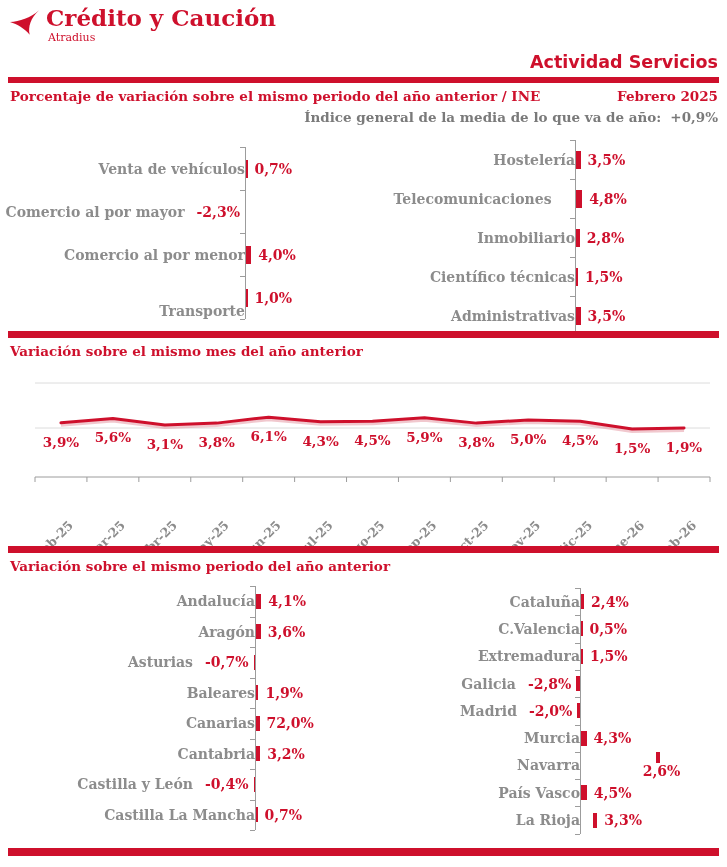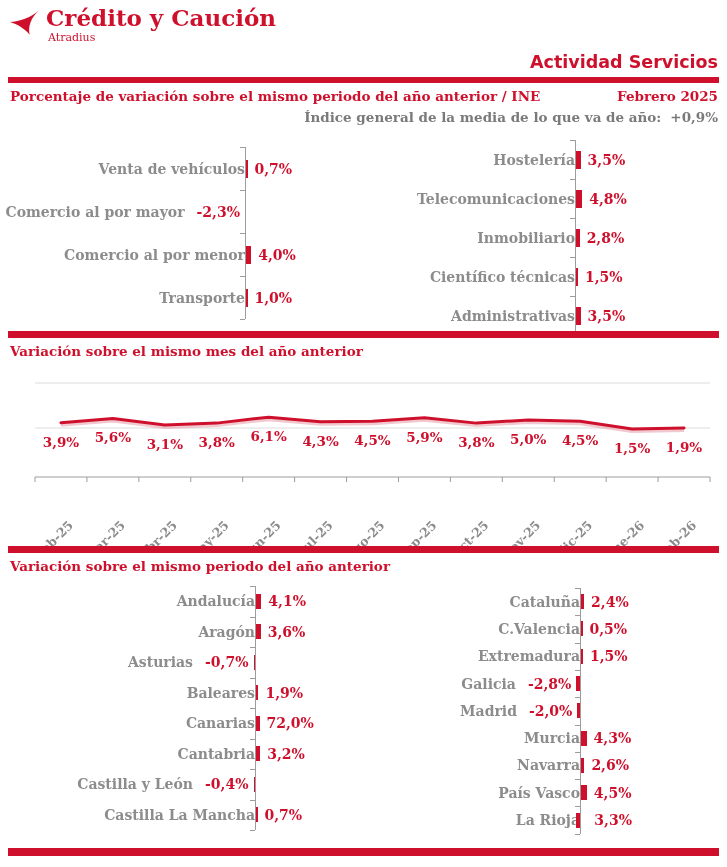--- a/index.html
+++ b/index.html
@@ -98,21 +98,21 @@
       <div class="bar-row" style="top: 86px; height: 43px;">
         <div class="zone-neg" style="width: 235px; padding-right: 45px;">
           <div class="cat-label">Comercio al por menor</div>
         </div>
         <div class="zone-pos" style="left: 236px;">
           <div class="bar" style="height: 18px; width: 5.2px;"></div>
           <div class="val-label" style="margin-left: 7px;">4,0%</div>
         </div>
       </div>
       <div class="bar-row" style="top: 129px; height: 43px;">
-        <div class="zone-neg" style="width: 235px; padding-right: 45px;">
+        <div class="zone-neg" style="width: 235px; padding-right: 45px; align-items: flex-end;">
           <div class="cat-label">Transporte</div>
         </div>
         <div class="zone-pos" style="left: 236px;">
           <div class="bar" style="height: 18px; width: 1.5px;"></div>
           <div class="val-label" style="margin-left: 7px;">1,0%</div>
         </div>
       </div>
     </div>
   <div class="bar-panel" id="s1-right">
       <div class="axis-line" style="left: 205px; height: 195px;"></div>
@@ -125,21 +125,21 @@
       <div class="bar-row" style="top: 0px; height: 39px;">
         <div class="zone-neg" style="width: 205px; padding-right: 45px;">
           <div class="cat-label">Hostelería</div>
         </div>
         <div class="zone-pos" style="left: 206px;">
           <div class="bar" style="height: 18px; width: 4.55px;"></div>
           <div class="val-label" style="margin-left: 7px;">3,5%</div>
         </div>
       </div>
       <div class="bar-row" style="top: 39px; height: 39px;">
-        <div class="zone-neg" style="width: 205px; padding-right: 45px;">
+        <div class="zone-neg" style="width: 205px; padding-right: 45px; justify-content: center;">
           <div class="cat-label">Telecomunicaciones</div>
         </div>
         <div class="zone-pos" style="left: 206px;">
           <div class="bar" style="height: 18px; width: 6.24px;"></div>
           <div class="val-label" style="margin-left: 7px;">4,8%</div>
         </div>
       </div>
       <div class="bar-row" style="top: 78px; height: 39px;">
         <div class="zone-neg" style="width: 205px; padding-right: 45px;">
           <div class="cat-label">Inmobiliario</div>
@@ -366,39 +366,39 @@
         </div>
         <div class="zone-pos" style="left: 201px;">
           <div class="bar" style="height: 15px; width: 5.59px;"></div>
           <div class="val-label" style="margin-left: 7px;">4,3%</div>
         </div>
       </div>
       <div class="bar-row" style="top: 163.8px; height: 27.3px;">
         <div class="zone-neg" style="width: 200px; padding-right: 42px;">
           <div class="cat-label">Navarra</div>
         </div>
-        <div class="zone-pos" style="left: 201px;">
+        <div class="zone-pos" style="left: 216px; flex-direction: column;">
           <div class="bar" style="height: 15px; width: 3.38px;"></div>
           <div class="val-label" style="margin-left: 7px;">2,6%</div>
         </div>
       </div>
       <div class="bar-row" style="top: 191.1px; height: 27.3px;">
         <div class="zone-neg" style="width: 200px; padding-right: 42px;">
           <div class="cat-label">País Vasco</div>
         </div>
         <div class="zone-pos" style="left: 201px;">
           <div class="bar" style="height: 15px; width: 5.85px;"></div>
           <div class="val-label" style="margin-left: 7px;">4,5%</div>
         </div>
       </div>
       <div class="bar-row" style="top: 218.4px; height: 27.3px; text-align: center;">
         <div class="zone-neg" style="width: 200px; padding-right: 42px;">
           <div class="cat-label">La Rioja</div>
         </div>
-        <div class="zone-pos" style="left: 196px; gap: 7px;">
+        <div class="zone-pos" style="left: 213px;">
           <div class="bar" style="height: 15px; width: 4.29px;"></div>
           <div class="val-label" style="margin-left: 7px;">3,3%</div>
         </div>
       </div>
     </div>
 
   <div class="rule" id="rule-bottom"></div>
 </div>
 
 </body></html>

